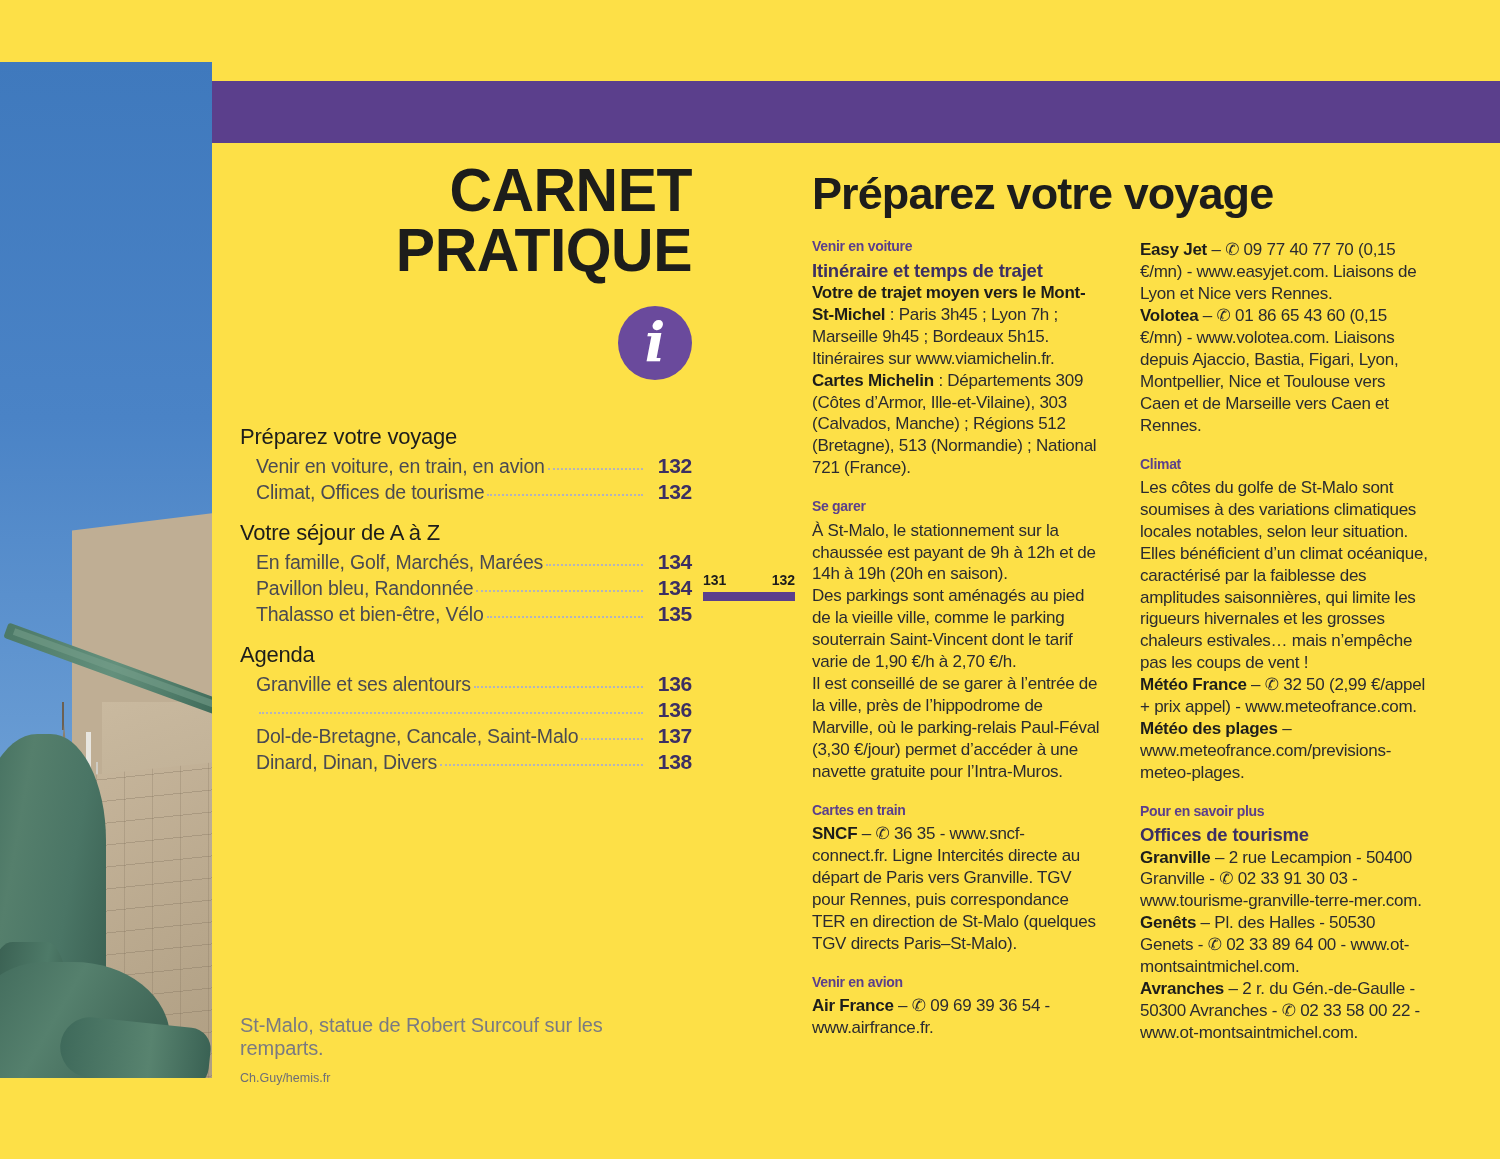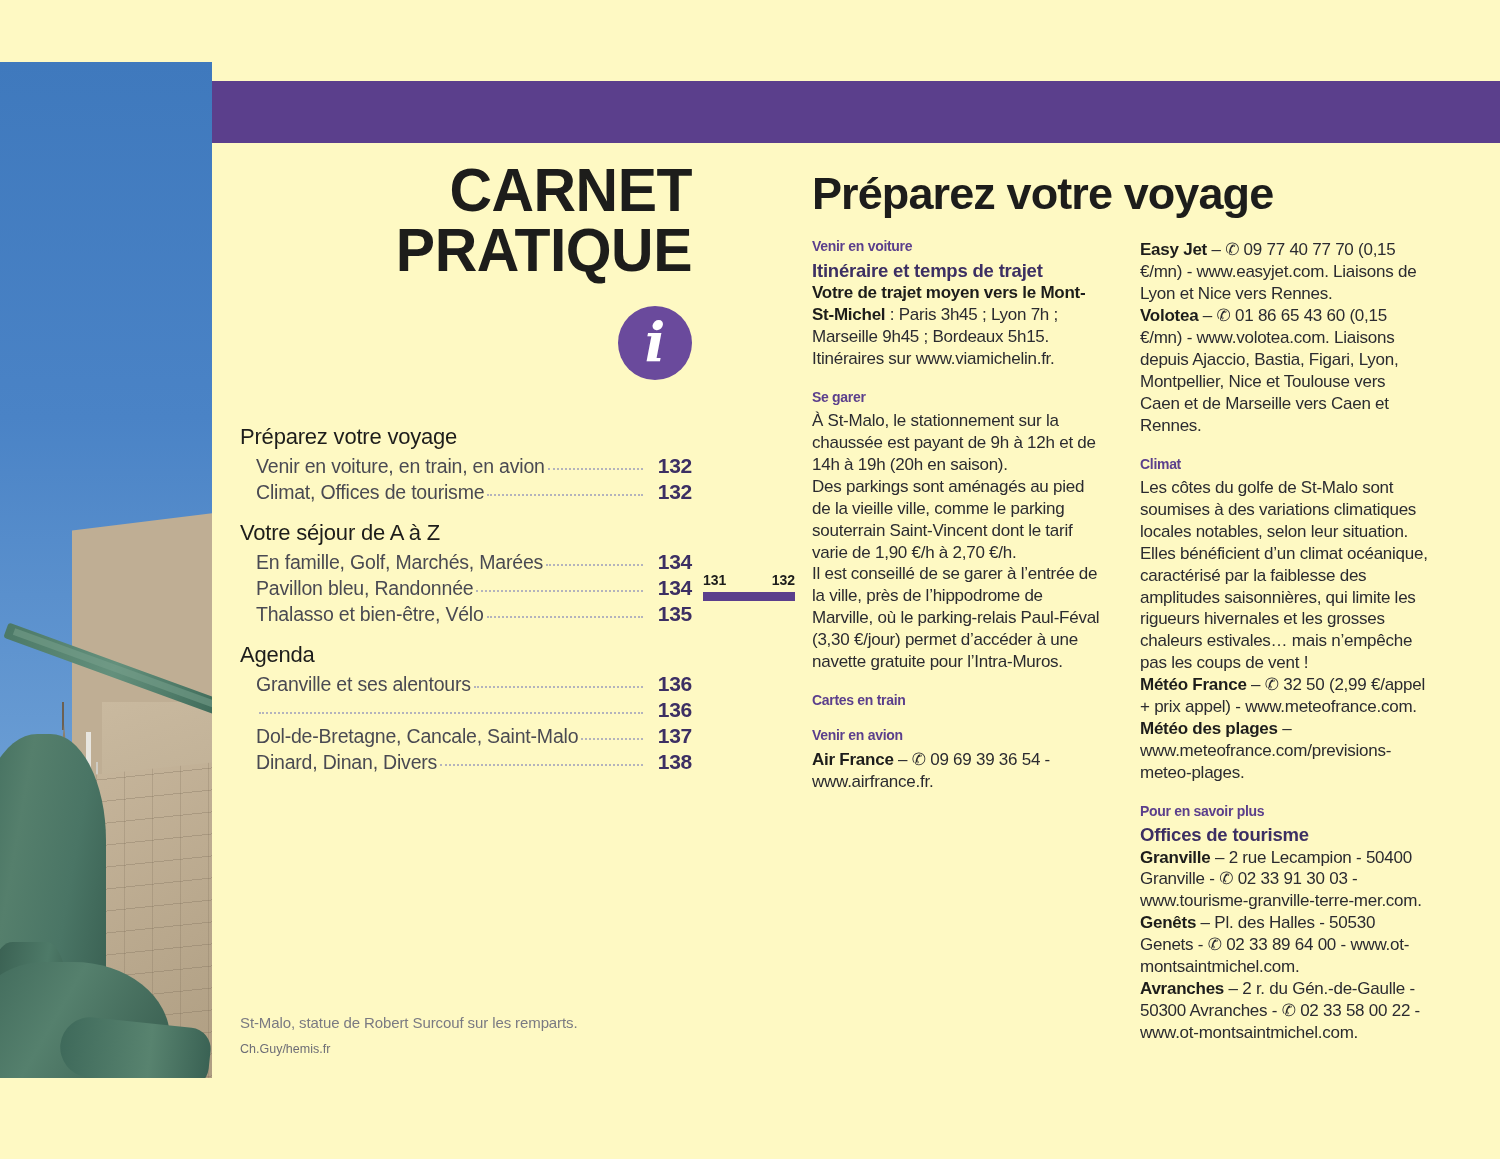--- a/index.html
+++ b/index.html
@@ -2,21 +2,21 @@
 <html><head>
 <meta charset="utf-8">
 <style>
   * { box-sizing: border-box; margin: 0; padding: 0; }
   html, body {
     width: 1500px; height: 1159px;
     background: #ffffff;
     font-family: "Liberation Sans", sans-serif;
     overflow: hidden;
   }
-  #page { position: relative; width: 1500px; height: 1159px; background: #fef9c3; }
+  #page { position: relative; width: 1500px; height: 1159px; background: #fde047; }
 
   
   .photo {
     position: absolute; left: 0; top: 62px; width: 212px; height: 1016px;
     overflow: hidden; background: #4a7fc1;
   }
   .sky {
     position: absolute; inset: 0;
     background: linear-gradient(180deg, #3f79bd 0%, #4a83c6 35%, #6a9dd4 70%, #8fb6de 100%);
   }
@@ -153,21 +153,21 @@
     text-align: right; letter-spacing: -0.3px;
   }
 
   
   .pagemark { position: absolute; left: 703px; top: 572px; width: 92px; }
   .pagemark-nums { display: flex; justify-content: space-between; font-size: 14px; font-weight: 700; color: #1d1d1b; }
   .pagemark-bar { margin-top: 4px; height: 9px; background: #5b3f8c; }
 
   
   .caption { position: absolute; left: 240px; top: 1014px; width: 420px; }
-  .caption-main { font-size: 15px; color: #7a7a82; letter-spacing: -0.1px; }
+  .caption-main { font-size: 20px; color: #7a7a82; letter-spacing: -0.1px; }
   .caption-credit { font-size: 12.5px; color: #6e6e76; margin-top: 11px; }
 
   
   .article { position: absolute; left: 812px; top: 170px; width: 640px; }
   .article-title {
     font-size: 45px; font-weight: 700; color: #1d1d1b; letter-spacing: -0.9px;
     line-height: 1.05; margin-bottom: 22px;
     font-family: "Liberation Sans Narrow", "Liberation Sans", sans-serif;
   }
   .cols { display: flex; gap: 40px; }
@@ -296,27 +296,29 @@
 
   <div class="article">
     <div class="article-title">Préparez votre voyage</div>
 
     <div class="cols">
 
       <div class="col">
         <h2 class="sec first">Venir en voiture</h2>
         <h3 class="sub">Itinéraire et temps de trajet</h3>
         <p class="body"><b>Votre de trajet moyen vers le Mont-St-Michel</b><span> : Paris 3h45 ; Lyon 7h ; Marseille 9h45 ; Bordeaux 5h15. Itinéraires sur www.viamichelin.fr.</span></p>
+        <p class="body"><b>Cartes Michelin</b><span> : Départements 309 (Côtes d’Armor, Ille-et-Vilaine), 303 (Calvados, Manche) ; Régions 512 (Bretagne), 513 (Normandie) ; National 721 (France).</span></p>
 
         <h2 class="sec">Se garer</h2>
         <p class="body">À St-Malo, le stationnement sur la chaussée est payant de 9h à 12h et de 14h à 19h (20h en saison).</p>
         <p class="body">Des parkings sont aménagés au pied de la vieille ville, comme le parking souterrain Saint-Vincent dont le tarif varie de 1,90 €/h à 2,70 €/h.</p>
         <p class="body">Il est conseillé de se garer à l’entrée de la ville, près de l’hippodrome de Marville, où le parking-relais Paul-Féval (3,30 €/jour) permet d’accéder à une navette gratuite pour l’Intra-Muros.</p>
 
         <h2 class="sec">Cartes en train</h2>
+        <p class="body"><b>SNCF</b><span> – ✆ 36 35 - www.sncf-connect.fr. Ligne Intercités directe au départ de Paris vers Granville. TGV pour Rennes, puis correspondance TER en direction de St-Malo (quelques TGV directs Paris–St-Malo).</span></p>
 
         <h2 class="sec">Venir en avion</h2>
         <p class="body"><b>Air France</b><span> – ✆ 09 69 39 36 54 - www.airfrance.fr.</span></p>
       </div>
 
       <div class="col">
         <p class="body"><b>Easy Jet</b><span> – ✆ 09 77 40 77 70 (0,15 €/mn) - www.easyjet.com. Liaisons de Lyon et Nice vers Rennes.</span></p>
         <p class="body"><b>Volotea</b><span> – ✆ 01 86 65 43 60 (0,15 €/mn) - www.volotea.com. Liaisons depuis Ajaccio, Bastia, Figari, Lyon, Montpellier, Nice et Toulouse vers Caen et de Marseille vers Caen et Rennes.</span></p>
 
         <h2 class="sec">Climat</h2>

